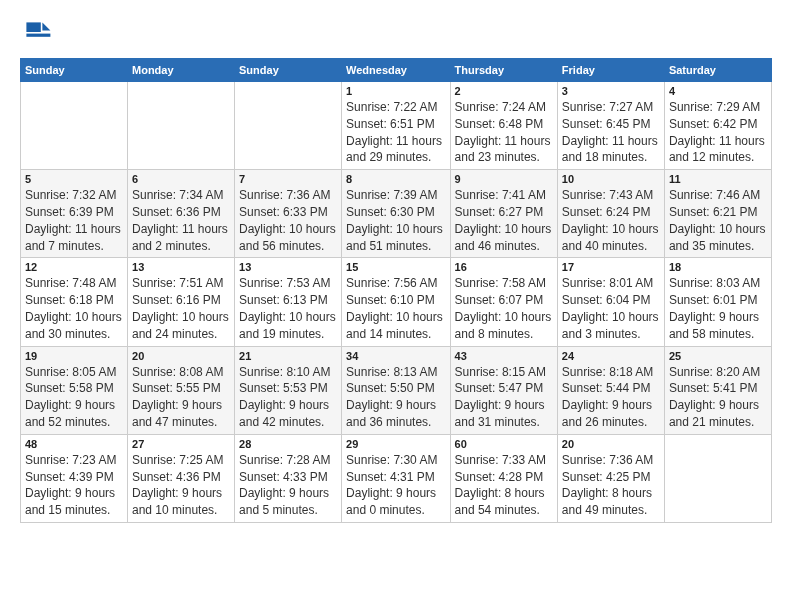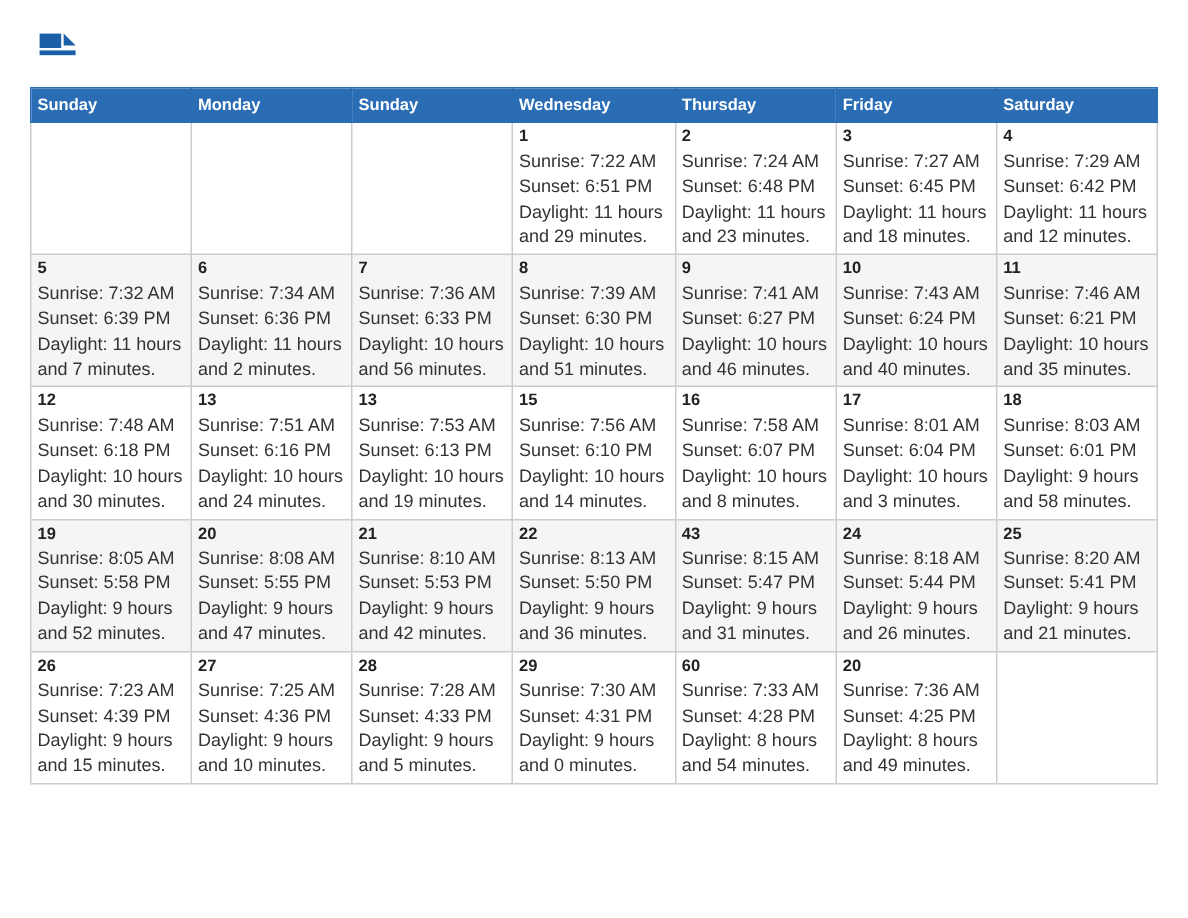--- a/index.html
+++ b/index.html
@@ -217,39 +217,39 @@
           </td>
           <td>
             <div class="day-number">20</div>
             <div class="day-info">Sunrise: 8:08 AM<br>Sunset: 5:55 PM<br>Daylight: 9 hours and 47 minutes.</div>
           </td>
           <td>
             <div class="day-number">21</div>
             <div class="day-info">Sunrise: 8:10 AM<br>Sunset: 5:53 PM<br>Daylight: 9 hours and 42 minutes.</div>
           </td>
           <td>
-            <div class="day-number">22</div>
+            <div class="day-number">34</div>
             <div class="day-info">Sunrise: 8:13 AM<br>Sunset: 5:50 PM<br>Daylight: 9 hours and 36 minutes.</div>
           </td>
           <td>
             <div class="day-number">43</div>
             <div class="day-info">Sunrise: 8:15 AM<br>Sunset: 5:47 PM<br>Daylight: 9 hours and 31 minutes.</div>
           </td>
           <td>
             <div class="day-number">24</div>
             <div class="day-info">Sunrise: 8:18 AM<br>Sunset: 5:44 PM<br>Daylight: 9 hours and 26 minutes.</div>
           </td>
           <td>
             <div class="day-number">25</div>
             <div class="day-info">Sunrise: 8:20 AM<br>Sunset: 5:41 PM<br>Daylight: 9 hours and 21 minutes.</div>
           </td>
         </tr>
         <tr>
           <td>
-            <div class="day-number">26</div>
+            <div class="day-number">48</div>
             <div class="day-info">Sunrise: 7:23 AM<br>Sunset: 4:39 PM<br>Daylight: 9 hours and 15 minutes.</div>
           </td>
           <td>
             <div class="day-number">27</div>
             <div class="day-info">Sunrise: 7:25 AM<br>Sunset: 4:36 PM<br>Daylight: 9 hours and 10 minutes.</div>
           </td>
           <td>
             <div class="day-number">28</div>
             <div class="day-info">Sunrise: 7:28 AM<br>Sunset: 4:33 PM<br>Daylight: 9 hours and 5 minutes.</div>
           </td>

